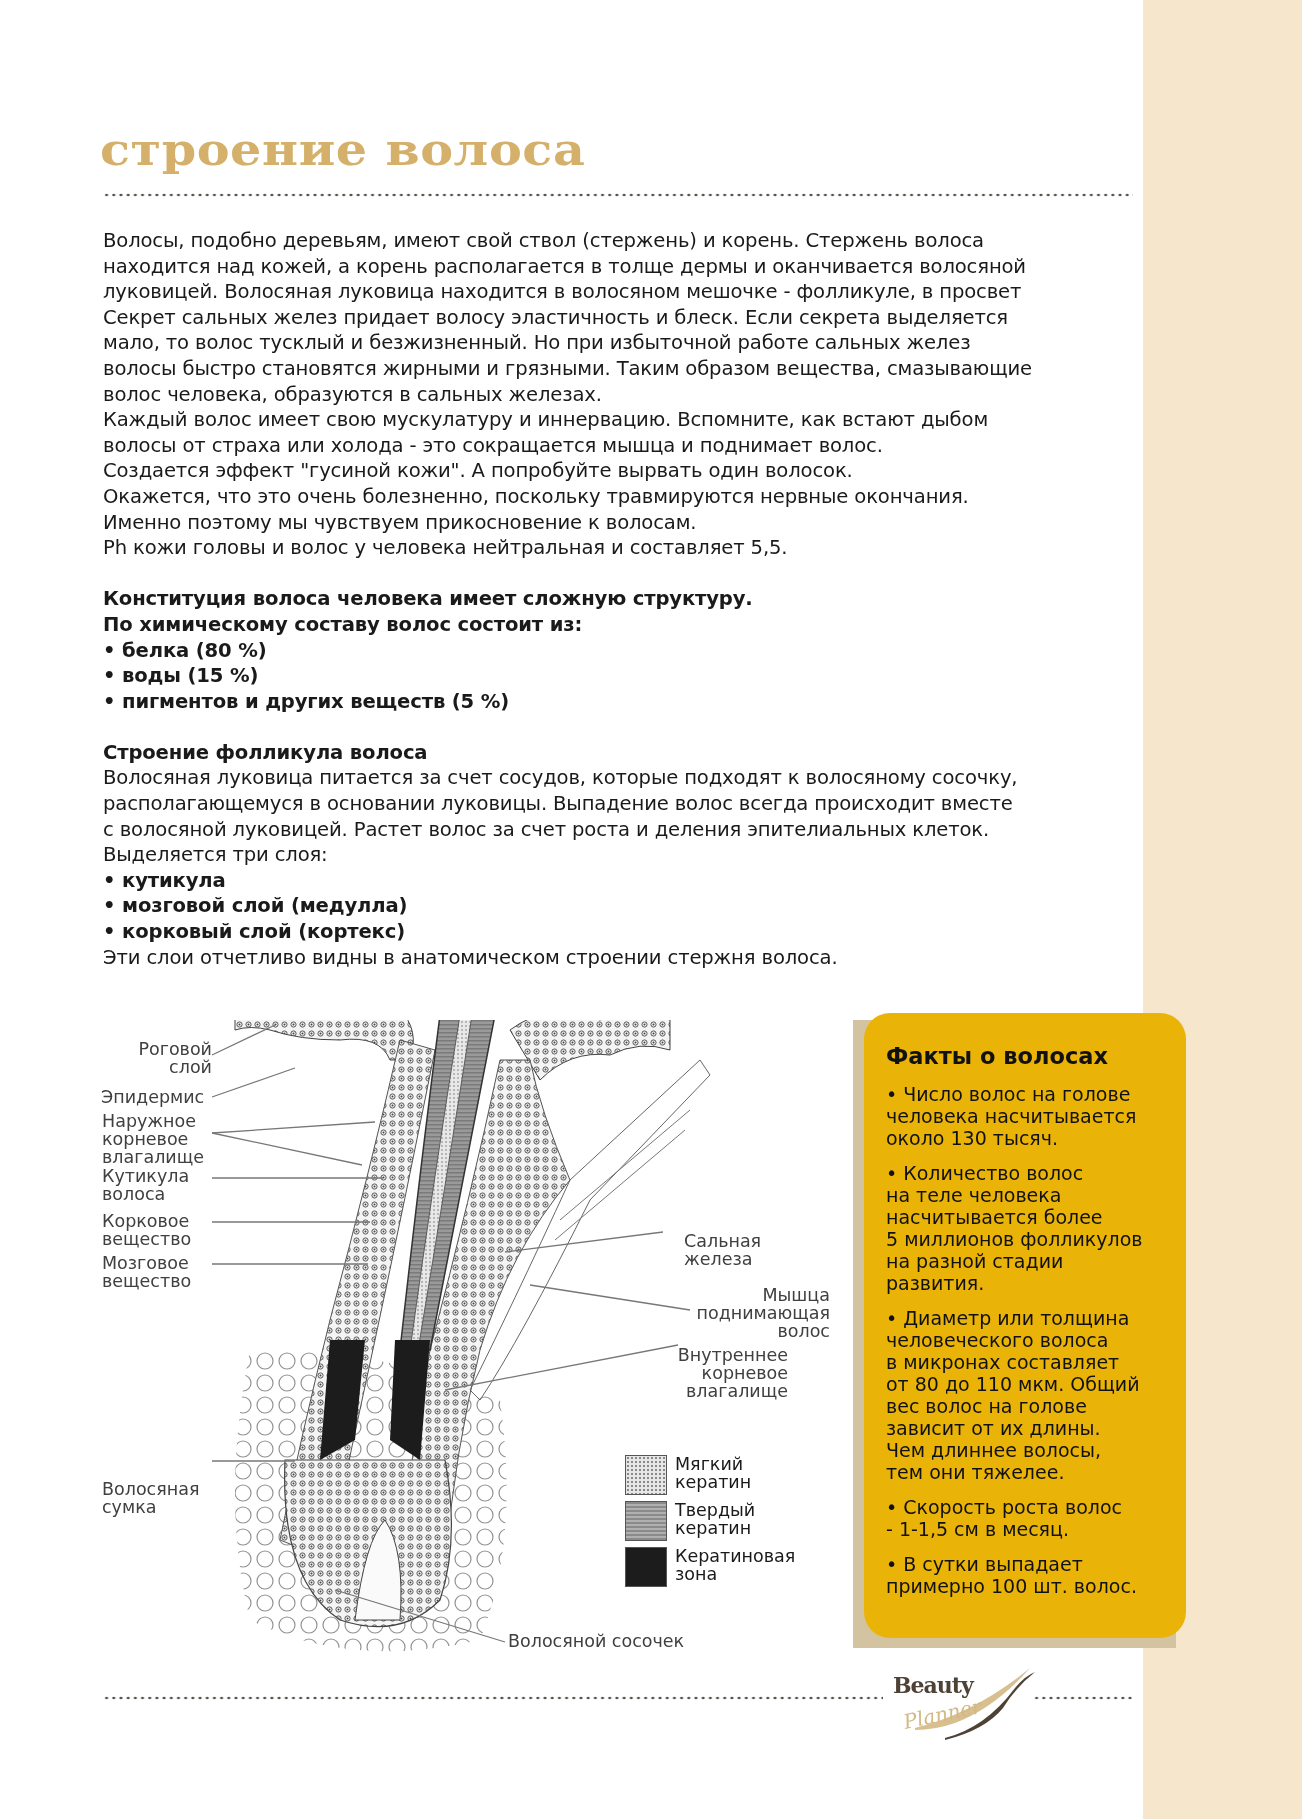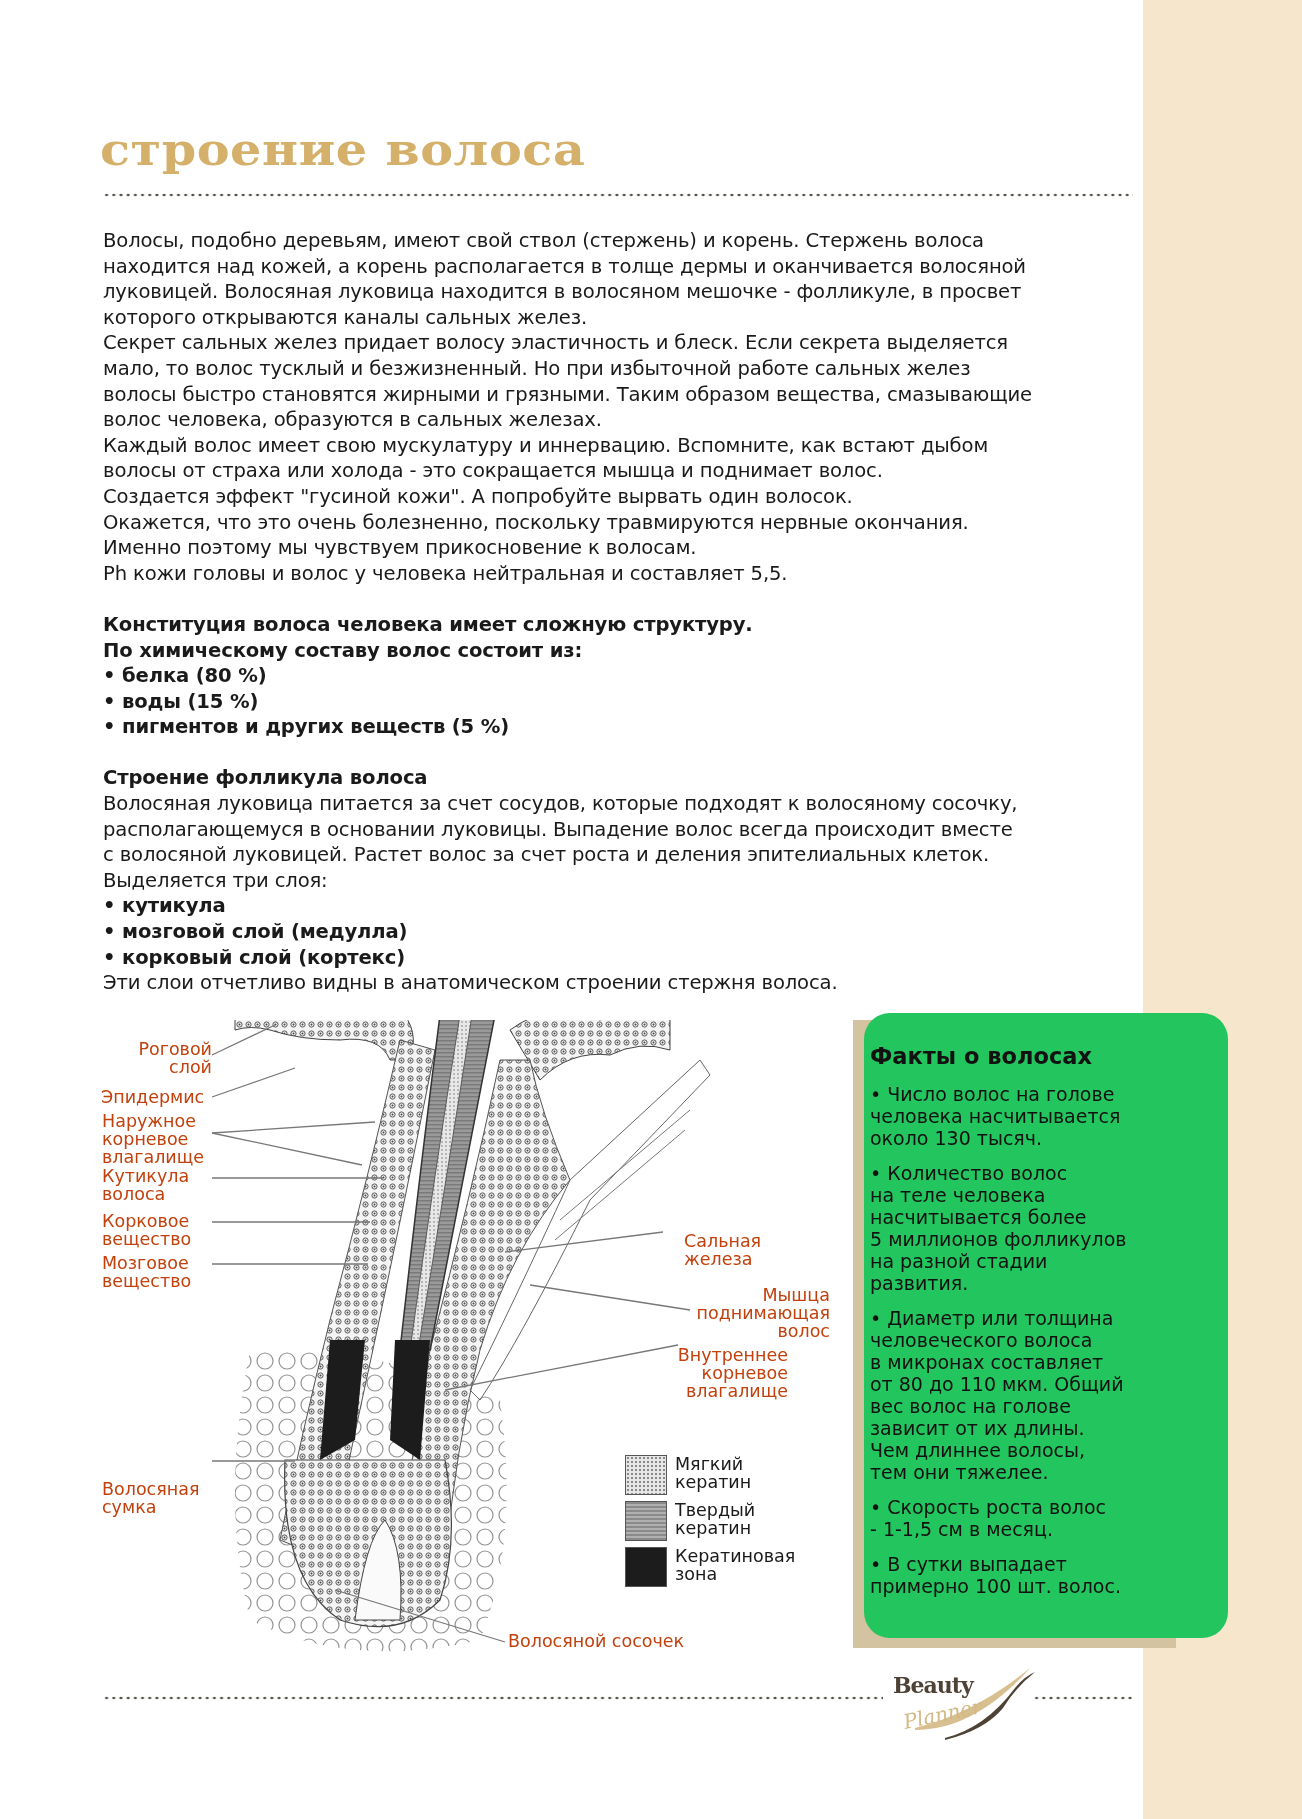--- a/index.html
+++ b/index.html
@@ -34,42 +34,42 @@
     font-size: 19.6px; line-height: 25.6px; letter-spacing: -0.15px;
   }
   .body-text p { margin: 0; }
   .body-text .gap { height: 25.6px; }
   .body-text b { font-weight: bold; }
 
   .diagram {
     position: absolute; left: 100px; top: 1020px; width: 740px; height: 650px;
   }
   .diagram .lbl {
-    position: absolute; font-size: 17.5px; line-height: 18px; color: #c2410c;
+    position: absolute; font-size: 17.5px; line-height: 18px; color: #404040;
     white-space: pre-line;
   }
   .diagram .lbl.r { text-align: right; }
   .diagram svg { position: absolute; left: 0; top: 0; }
 
   .legend { position: absolute; left: 525px; top: 435px; }
   .legend .row { display: flex; align-items: flex-start; margin-bottom: 6px; height: 40px; }
   .legend .sw { width: 40px; height: 38px; margin-right: 8px; border: 1px solid #555; }
   .legend .sw.soft { background: repeating-radial-gradient(circle at 2px 2px, #888 0 1px, #e6e6e6 1px 4px); background-size: 4px 4px; }
   .legend .sw.hard { background: repeating-linear-gradient(0deg, #8a8a8a 0 2px, #b0b0b0 2px 4px); }
   .legend .sw.zone { background: #1c1c1c; }
   .legend .txt { font-size: 17.5px; line-height: 18px; white-space: pre-line; }
 
   .facts-shadow {
     position: absolute; left: 853px; top: 1020px; width: 323px; height: 628px;
     background: #d4c3a0;
   }
   .facts {
-    position: absolute; left: 864px; top: 1013px; width: 364px; height: 625px;
-    background: #22c55e; border-radius: 26px 26px 26px 26px;
-    box-sizing: border-box; padding: 30px 18px 0 6px;
+    position: absolute; left: 864px; top: 1013px; width: 322px; height: 625px;
+    background: #eab308; border-radius: 26px 26px 26px 26px;
+    box-sizing: border-box; padding: 30px 18px 0 22px;
   }
   .facts h3 {
     margin: 0 0 14px 0; font-size: 22.5px; font-weight: bold; color: #111;
   }
   .facts .item {
     font-size: 19px; line-height: 22px; margin-bottom: 13px; color: #111;
     white-space: pre-line;
   }
 
   .logo {
@@ -93,21 +93,20 @@
 <div class="side-strip"></div>
 
 <h1 class="title">строение волоса</h1>
 <div class="dots top"></div>
 
 <div class="body-text">
   <div>
     <p>Волосы, подобно деревьям, имеют свой ствол (стержень) и корень. Стержень волоса</p>
     <p>находится над кожей, а корень располагается в толще дермы и оканчивается волосяной</p>
     <p>луковицей. Волосяная луковица находится в волосяном мешочке - фолликуле, в просвет</p>
-    <p>которого открываются каналы сальных желез.</p>
     <p>Секрет сальных желез придает волосу эластичность и блеск. Если секрета выделяется</p>
     <p>мало, то волос тусклый и безжизненный. Но при избыточной работе сальных желез</p>
     <p>волосы быстро становятся жирными и грязными. Таким образом вещества, смазывающие</p>
     <p>волос человека, образуются в сальных железах.</p>
     <p>Каждый волос имеет свою мускулатуру и иннервацию. Вспомните, как встают дыбом</p>
     <p>волосы от страха или холода - это сокращается мышца и поднимает волос.</p>
     <p>Создается эффект "гусиной кожи". А попробуйте вырвать один волосок.</p>
     <p>Окажется, что это очень болезненно, поскольку травмируются нервные окончания.</p>
     <p>Именно поэтому мы чувствуем прикосновение к волосам.</p>
     <p>Ph кожи головы и волос у человека нейтральная и составляет 5,5.</p>

